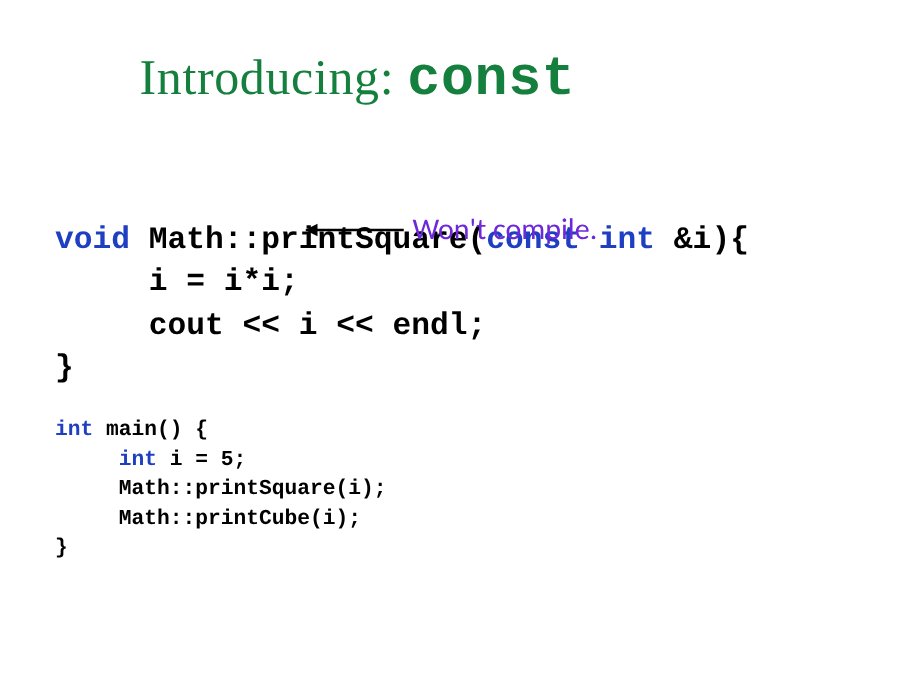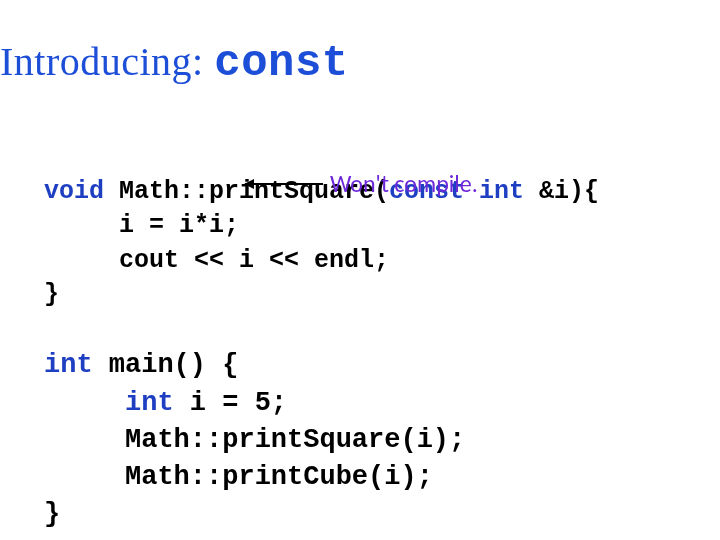--- a/index.html
+++ b/index.html
@@ -9,22 +9,23 @@
     background: #ffffff;
     font-family: Georgia, 'Times New Roman', serif;
     position: relative;
     overflow: hidden;
   }
   .title {
     position: absolute;
     top: 38px;
     left: 0;
     width: 572px;
+    text-align: center;
     font-size: 40px;
-    color: #1d4ed8;
+    color: #15803d;
     letter-spacing: 0.5px;
   }
   .title .kw {
     font-family: 'Courier New', Courier, monospace;
     font-weight: bold;
     font-size: 44px;
   }
   .code {
     position: absolute;
     left: 44px;
@@ -36,21 +37,21 @@
     color: #000;
     white-space: pre;
   }
   .kw-void, .kw-const, .kw-int { color: #1f3fc2; }
   .code2 {
     position: absolute;
     left: 44px;
     top: 310px;
     font-family: 'Courier New', Courier, monospace;
     font-weight: bold;
-    font-size: 27px;
+    font-size: 17px;
     line-height: 1.38;
     color: #000;
     white-space: pre;
   }
   .annotation {
     position: absolute;
     left: 330px;
     top: 169px;
     font-family: Calibri, Arial, sans-serif;
     font-size: 24px;

